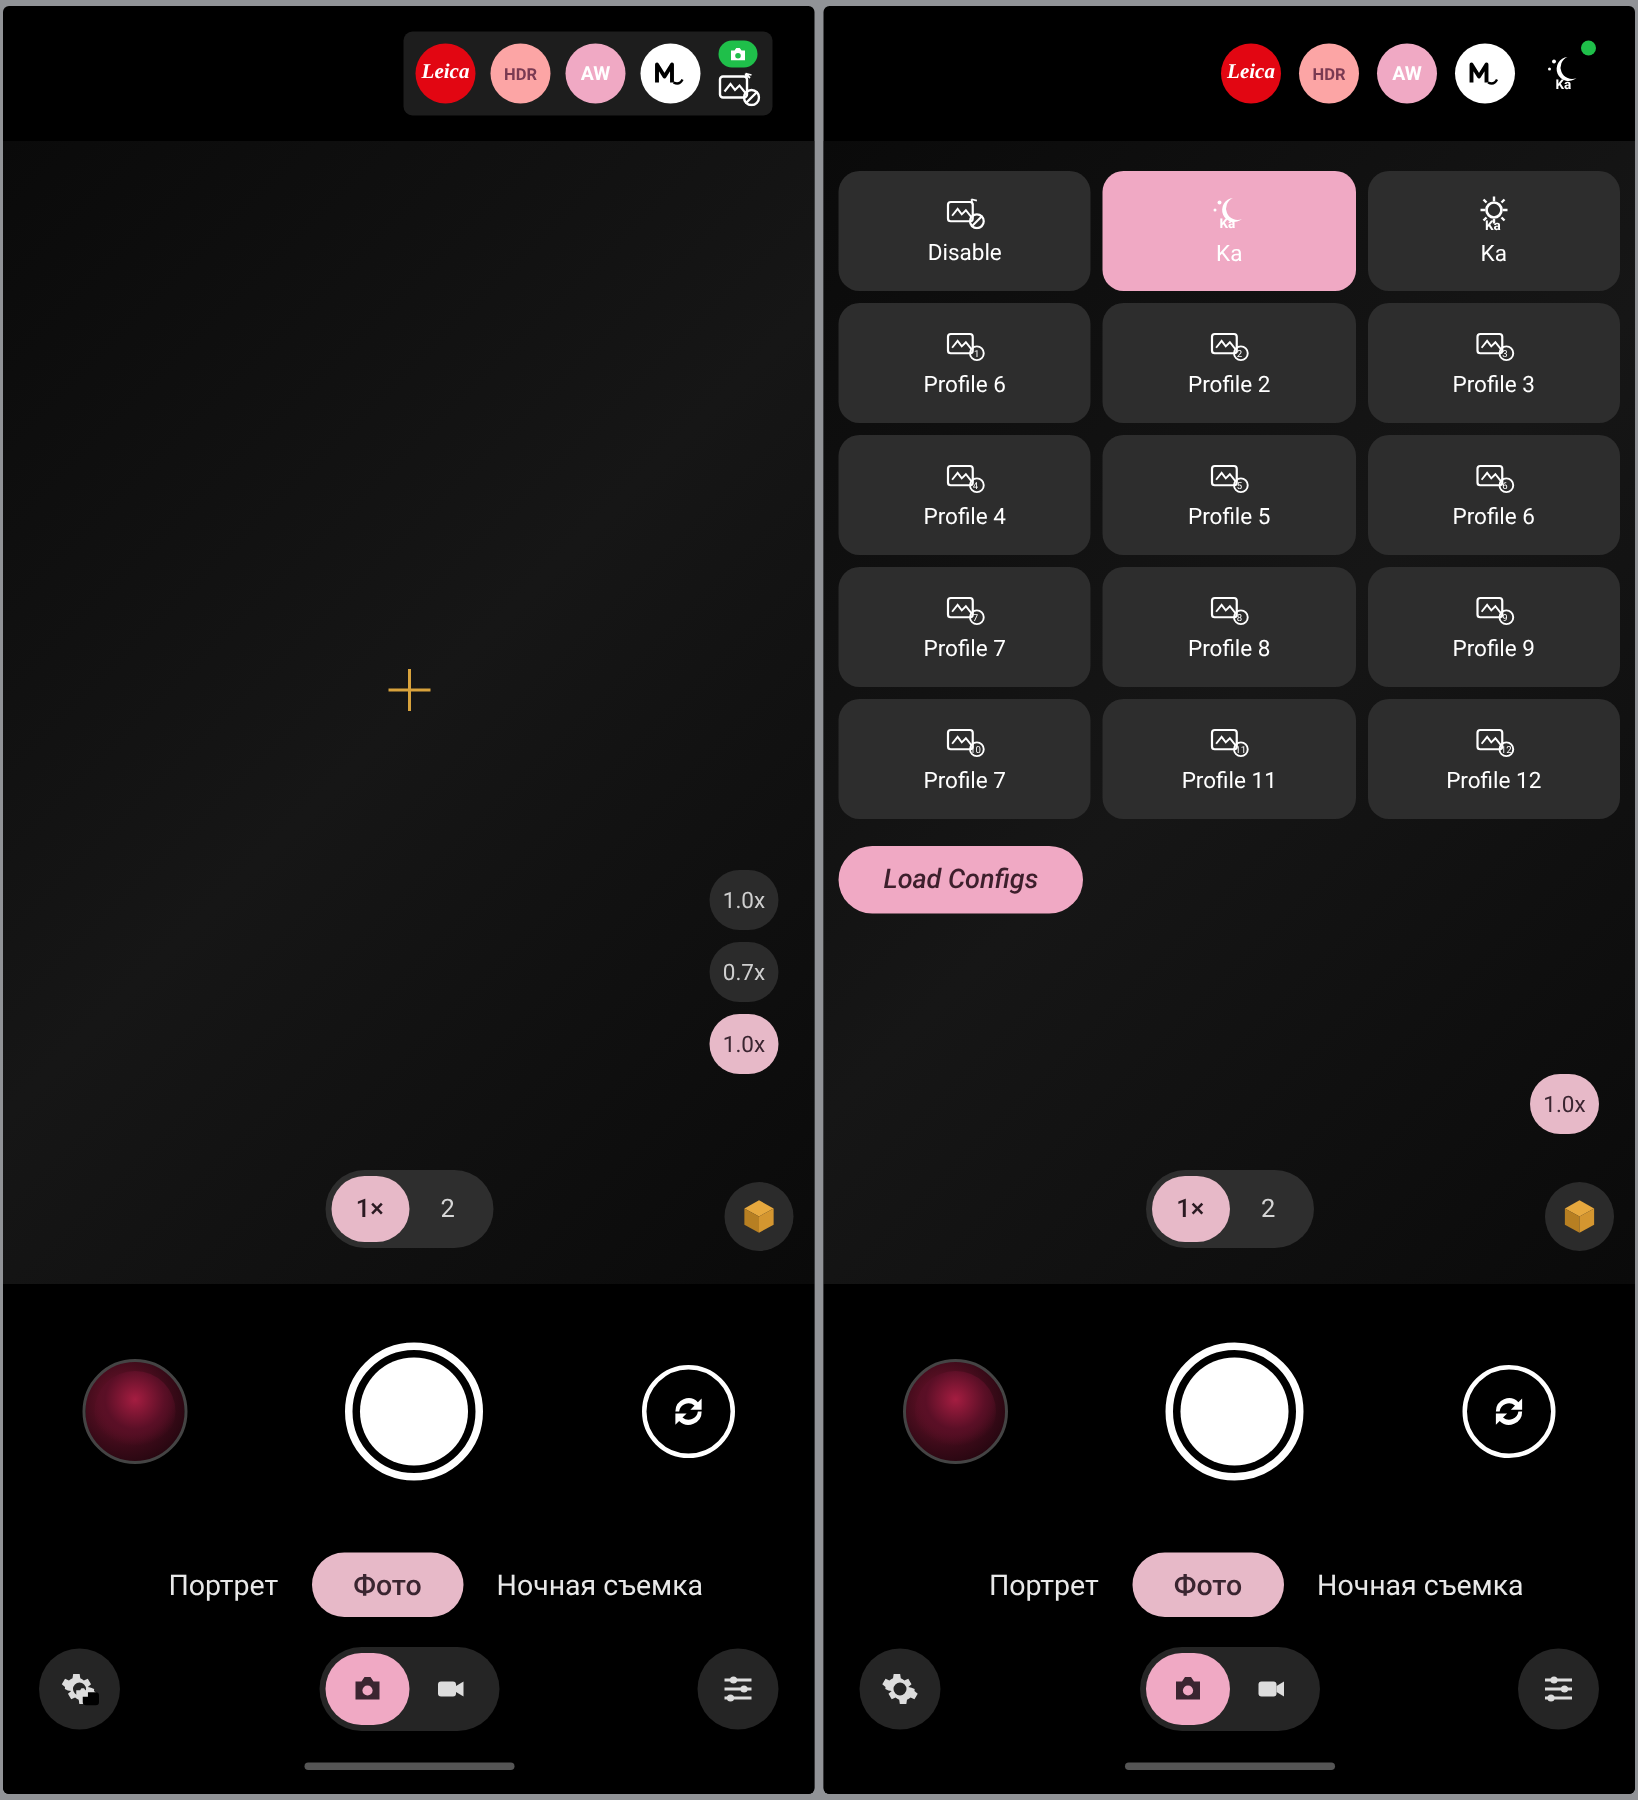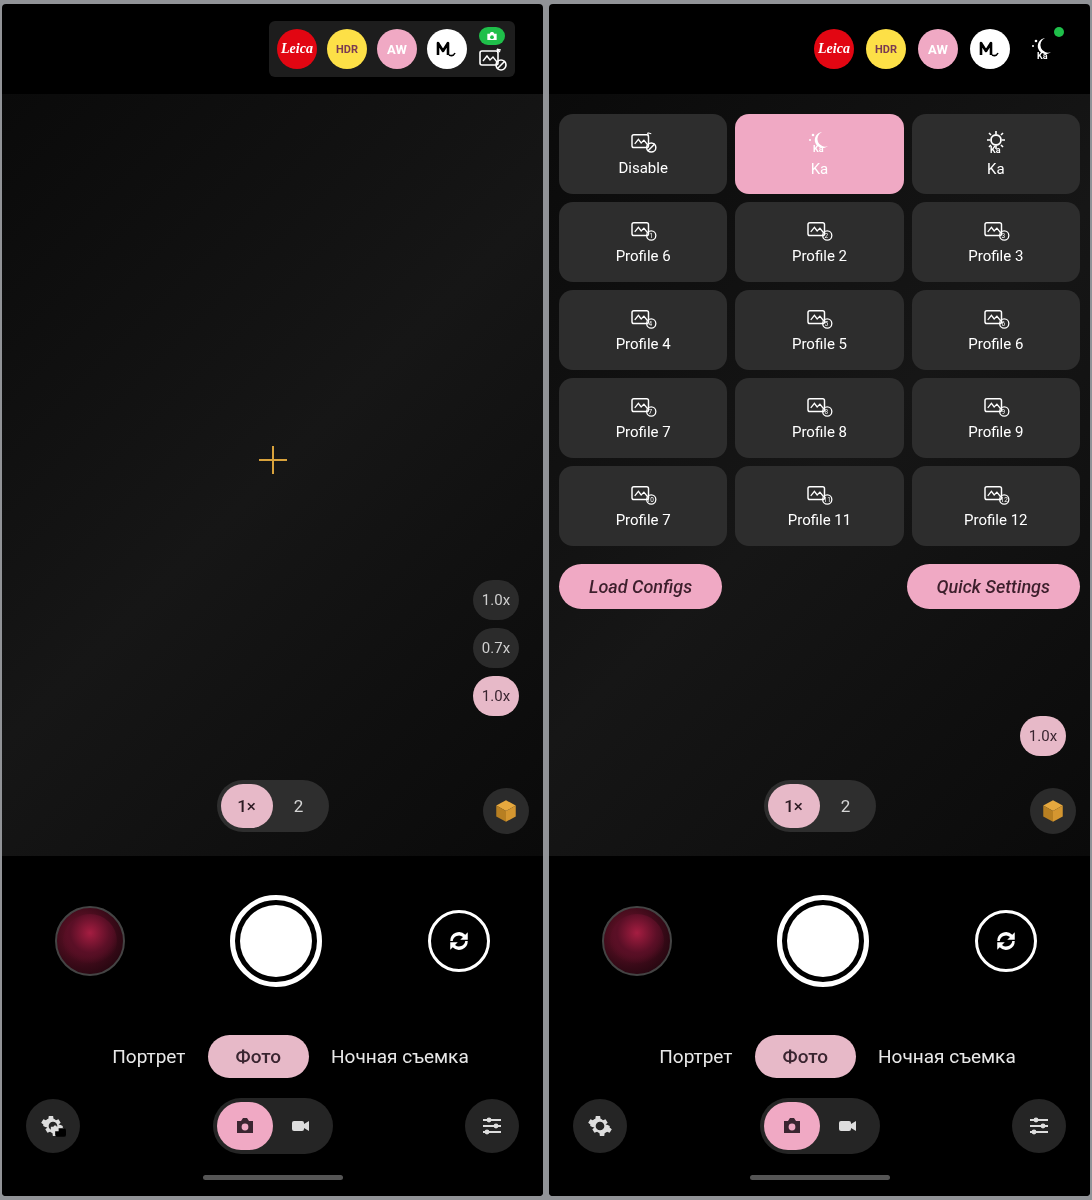--- a/index.html
+++ b/index.html
@@ -45,21 +45,21 @@
     border-radius: 50%;
     display: flex;
     align-items: center;
     justify-content: center;
     font-size: 12px;
     font-weight: 700;
     color: #fff;
     position: relative;
   }
   .leica { background: #e20612; font-style: italic; font-family: cursive; font-size: 14px; font-weight:600;}
-  .hdr   { background: #fde047; color: #7a3a52; font-size: 11px; }
+  .hdr   { background: #fca5a5; color: #7a3a52; font-size: 11px; }
   .aw    { background: #f0a9c4; color:#fff; font-size: 13px; }
   .mode  { background: #fff; color: #000; font-size: 18px; }
   .awb-off-holder { display:flex; flex-direction:column; align-items:center; }
   .green-pill {
     background:#1fbf4a; width:26px; height:18px; border-radius:10px;
     display:flex; align-items:center; justify-content:center; margin-bottom:2px;
   }
   .green-pill svg { fill:#fff; }
   .ka-top { background:#000; }
   .green-dot { position:absolute; top:-2px; right:-2px; width:10px; height:10px; background:#1fbf4a; border-radius:50%;}
@@ -461,21 +461,20 @@
               <rect x="3" y="4" width="18" height="14" rx="2" fill="none" stroke="#fff" stroke-width="1.6"></rect>
               <path d="M6 14 l4-5 3 4 3-3 4 5" fill="none" stroke="#fff" stroke-width="1.4"></path>
               <circle cx="24" cy="18" r="5" fill="none" stroke="#fff" stroke-width="1.4"></circle>
               <text x="20" y="21" font-size="7" fill="#fff">12</text>
             </svg>
             <span class="lbl">Profile 12</span>
           </div>
       </div>
       <div class="action-row">
         <div class="action-btn">Load Configs</div>
-        <div class="action-btn">Quick Settings</div>
       </div>
     </div>
 
     <div class="zoom-col" style="bottom:100px;">
       <div class="zoom-btn on">1.0x</div>
     </div>
 
     <div class="zoom-pill">
       <div class="seg on">1×</div>
       <div class="seg">2</div>

